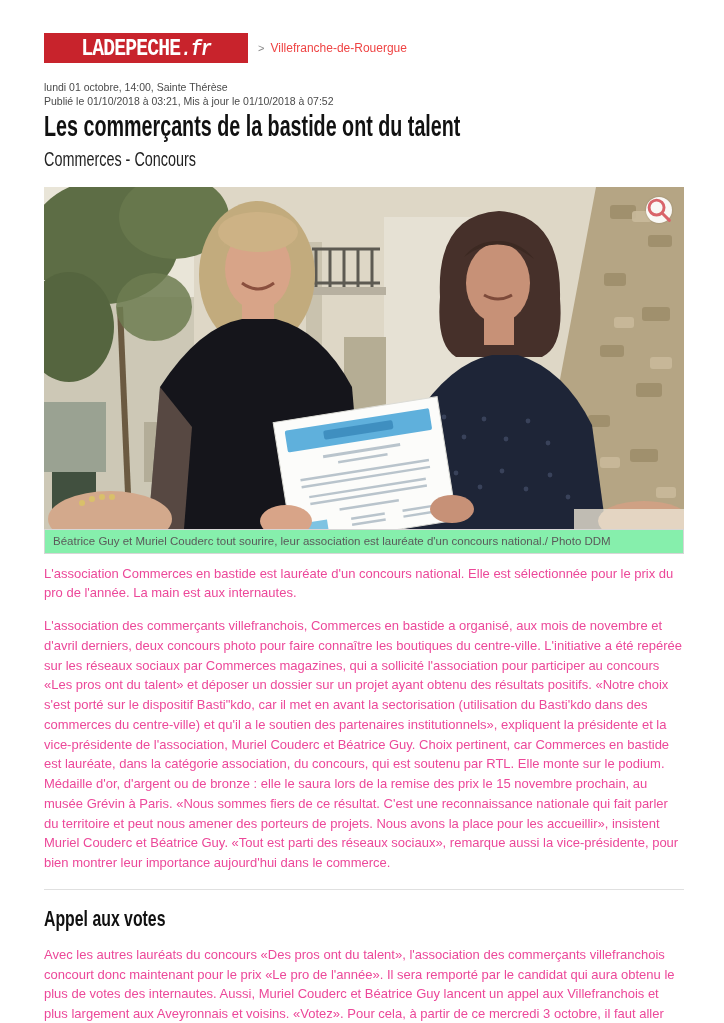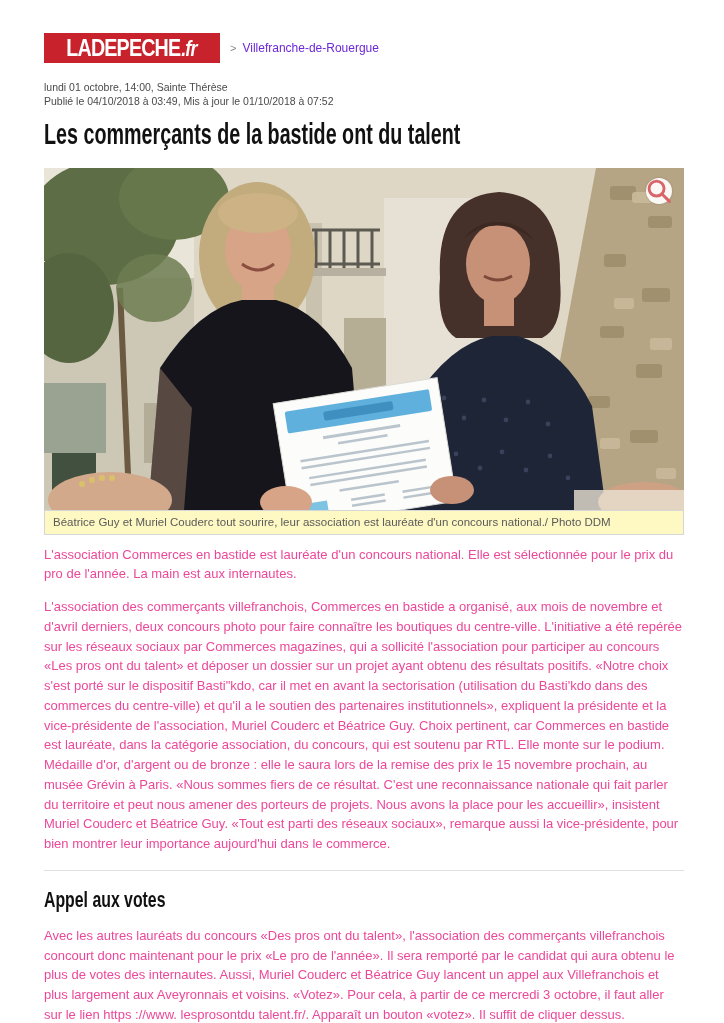--- a/index.html
+++ b/index.html
@@ -8,50 +8,50 @@
     width:724px; height:1023px; overflow:hidden; position:relative;
     font-family:"Liberation Sans","DejaVu Sans",sans-serif;
     color:#404040;
   }
   .page { padding:33px 40px 0 44px; width:724px; }
   .content { width:640px; }
 
   
   .masthead { display:flex; align-items:center; gap:10px; }
   .logo {
-    background:#c8232c; color:#fff; height:30px; width:176px;
+    background:#c8232c; color:#fff; height:30px; width:204px;
     display:flex; align-items:center; justify-content:center;
-    font-family:Liberation Sans, sans-serif;
+    font-family:Liberation Mono, monospace;
     font-weight:bold; cursor:pointer; flex:0 0 auto;
   }
   .logo-inner { display:inline-block; transform:scaleX(.82); transform-origin:50% 50%; white-space:nowrap; font-size:24px; letter-spacing:-1px; }
   .logo-fr { font-style:italic; font-size:22px; margin-left:1px; }
   .crumbs { font-size:12px; color:#333; display:flex; align-items:center; gap:6px; }
   .crumb-sep { color:#888; font-size:11px; }
-  .crumb-link { color:#6d28d9; cursor:pointer; }
+  .crumb-link { color:#ef4444; cursor:pointer; }
 
   .dates { margin-top:17px; font-size:10.5px; line-height:1.35; color:#4a4a4a; }
 
   
   .cond { display:inline-block; transform-origin:0 50%; white-space:nowrap; color:#111; }
   h1 .cond { font-size:29px; font-weight:700; transform:scaleX(.68); letter-spacing:0; }
-  h1 { margin-top:8px; line-height:1.1;text-decoration:underline; }
+  h1 { line-height:1.1;text-decoration:underline; }
   .subtitle { margin-top:4px; }
   .subtitle .cond { font-size:20px; font-weight:400; transform:scaleX(.72); color:#222; }
 
   
   .photo-wrap { position:relative; margin-top:16px; width:640px; height:342px; overflow:hidden; background:#d8d2c2; cursor:pointer; }
   .photo-wrap svg { display:block; width:640px; height:342px; }
   .zoom-btn {
     position:absolute; top:10px; right:12px; width:26px; height:26px; border-radius:50%;
     background:rgba(255,255,255,.92); display:flex; align-items:center; justify-content:center;
     cursor:pointer; box-shadow:0 0 2px rgba(0,0,0,.2);
   }
   .caption {
-    width:640px; border:1px solid #d6d6d6; background:#fef9c3;
+    width:640px; border:1px solid #d6d6d6; background:#86efac;
     padding:5px 8px 6px; font-size:11.5px; color:#5a5a5a;
   }
 
   
   .body-text p { font-size:13px; line-height:1.52; margin-top:13px; color:#ec4899; }
   .lead { margin-top:10px !important; }
 
   .divider { border:none; border-top:1px solid #e0e0e0; margin:16px 0 0; width:640px; }
 
   h2.appel { margin-top:14px;text-decoration:underline; }
@@ -68,24 +68,25 @@
         <span class="logo-inner"><span>LADEPECHE</span><span class="logo-fr">.fr</span></span>
       </div>
       <div class="crumbs">
         <span class="crumb-sep">&gt;</span>
         <span class="crumb-link">Villefranche-de-Rouergue</span>
       </div>
     </div>
 
     <div class="dates">
       <div>lundi 01 octobre, 14:00, Sainte Thérèse</div>
-      <div>Publié le 04/10/2018 à 03:49, Mis à jour le 01/10/2018 à 07:52</div>
+      <div>Publié le 01/10/2018 à 03:21, Mis à jour le 01/10/2018 à 07:52</div>
     </div>
 
     <h1><span class="cond">Les commerçants de la bastide ont du talent</span></h1>
+    <div class="subtitle"><span class="cond">Commerces - Concours</span></div>
 
     <div class="photo-wrap">
       <svg viewBox="0 0 640 342" preserveAspectRatio="none">
 
         <rect x="0" y="0" width="640" height="342" fill="#e9e5d8"></rect>
 
         <rect x="0" y="110" width="150" height="232" fill="#cdc8b6"></rect>
         <rect x="0" y="215" width="62" height="70" fill="#9aa292"></rect>
         <rect x="8" y="285" width="44" height="57" fill="#41503f"></rect>
         <rect x="100" y="235" width="38" height="60" fill="#b3ad98"></rect>

